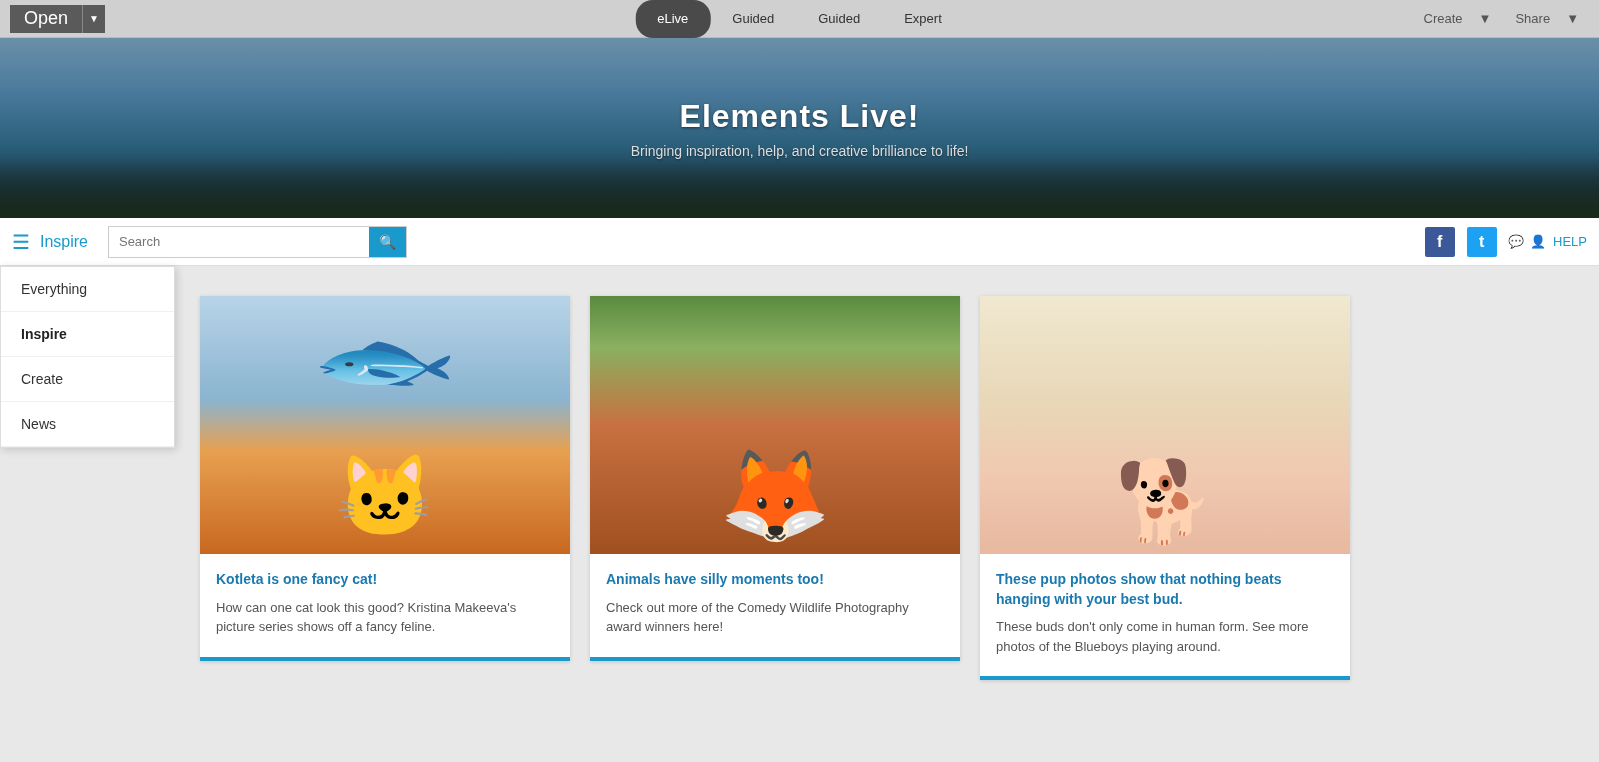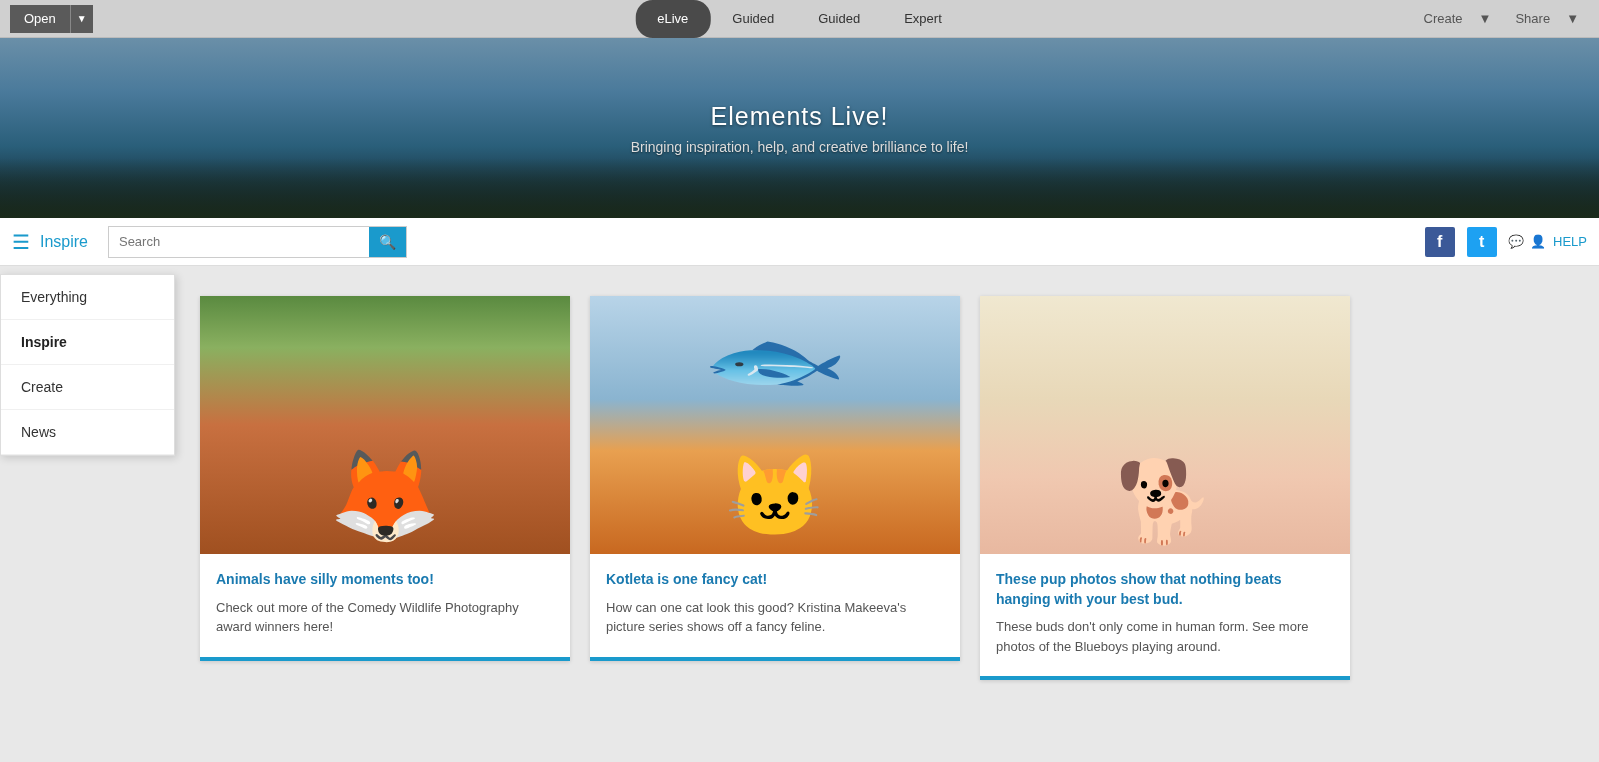--- a/index.html
+++ b/index.html
@@ -14,21 +14,21 @@
       padding: 0 10px;
       border-bottom: 1px solid #bbb;
       position: relative;
     }
     .toolbar-left { display: flex; align-items: center; gap: 0; }
     .btn-open {
       background: #5a5a5a;
       color: #fff;
       border: none;
       padding: 6px 14px;
-      font-size: 13px;
+      font-size: 18px;
       cursor: pointer;
       height: 28px;
       display: flex; align-items: center;
     }
     .btn-open-dropdown {
       background: #5a5a5a;
       color: #fff;
       border: none;
       border-left: 1px solid #888;
       padding: 6px 6px;
@@ -90,22 +90,22 @@
     }
     .hero-banner::before {
       content: '';
       position: absolute;
       bottom: 0; left: 0; right: 0;
       height: 60px;
       background: linear-gradient(180deg, transparent 0%, #1a2a1a 100%);
     }
     .hero-title {
       color: #fff;
-      font-size: 25px;
-      font-weight: 400;
+      font-size: 32px;
+      font-weight: 700;
       letter-spacing: 1px;
       z-index: 1;
       text-shadow: 0 1px 3px rgba(0,0,0,0.5);
     }
     .hero-subtitle {
       color: #ddd;
       font-size: 14px;
       margin-top: 8px;
       z-index: 1;
       text-shadow: 0 1px 2px rgba(0,0,0,0.5);
@@ -181,21 +181,21 @@
       display: flex;
       background: #e8e8e8;
       min-height: 500px;
       position: relative;
     }
 
     
     .dropdown-menu {
       position: absolute;
       left: 0;
-      top: 8px;
+      top: 0;
       background: #fff;
       border: 1px solid #ddd;
       width: 175px;
       box-shadow: 2px 2px 8px rgba(0,0,0,0.15);
       z-index: 100;
     }
     .dropdown-item {
       padding: 14px 20px;
       font-size: 14px;
       color: #333;
@@ -360,33 +360,33 @@
   <div class="dropdown-menu">
     <div class="dropdown-item">Everything</div>
     <div class="dropdown-item bold">Inspire</div>
     <div class="dropdown-item">Create</div>
     <div class="dropdown-item">News</div>
   </div>
 
   <div class="cards-area">
 
     <div class="card">
+      <div class="card-image card-img-cat"></div>
+      <div class="card-body">
+        <div class="card-title">Kotleta is one fancy cat!</div>
+        <div class="card-desc">How can one cat look this good? Kristina Makeeva's picture series shows off a fancy feline.</div>
+      </div>
+      <div class="card-bottom-bar"></div>
+    </div>
+
+    <div class="card">
       <div class="card-image card-img-animal"></div>
       <div class="card-body">
         <div class="card-title">Animals have silly moments too!</div>
         <div class="card-desc">Check out more of the Comedy Wildlife Photography award winners here!</div>
-      </div>
-      <div class="card-bottom-bar"></div>
-    </div>
-
-    <div class="card">
-      <div class="card-image card-img-cat"></div>
-      <div class="card-body">
-        <div class="card-title">Kotleta is one fancy cat!</div>
-        <div class="card-desc">How can one cat look this good? Kristina Makeeva's picture series shows off a fancy feline.</div>
       </div>
       <div class="card-bottom-bar"></div>
     </div>
 
     <div class="card">
       <div class="card-image card-img-pups"></div>
       <div class="card-body">
         <div class="card-title">These pup photos show that nothing beats hanging with your best bud.</div>
         <div class="card-desc">These buds don't only come in human form. See more photos of the Blueboys playing around.</div>
       </div>

